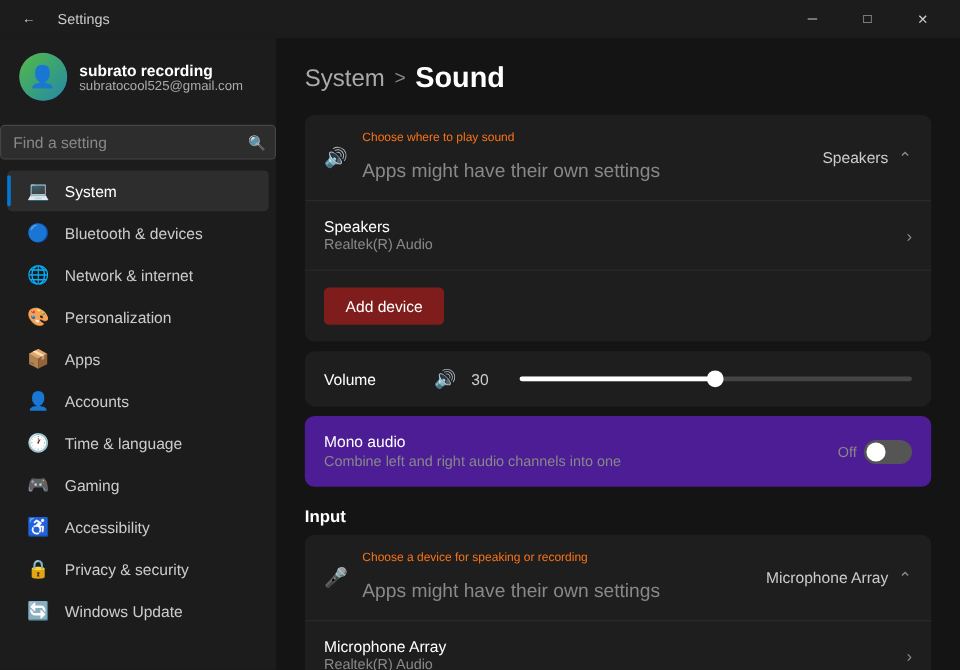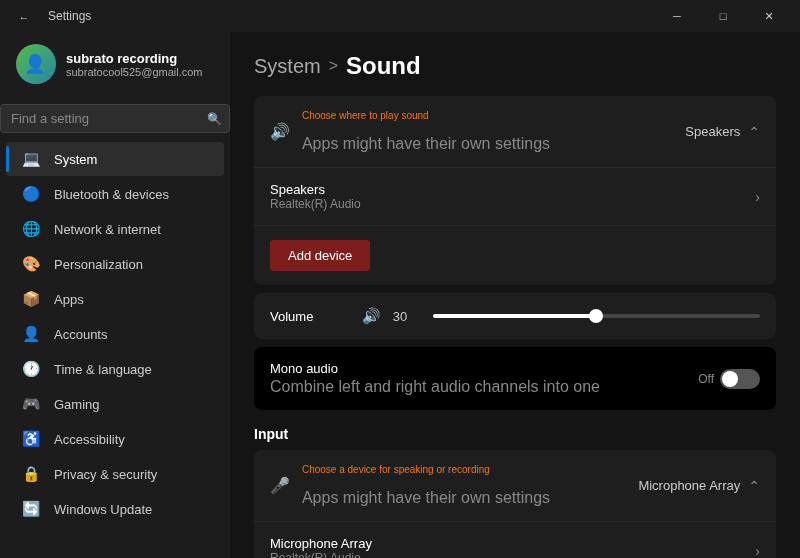--- a/index.html
+++ b/index.html
@@ -247,30 +247,30 @@
       height: 14px;
       border-radius: 50%;
       background: #fff;
       position: absolute;
       top: 50%;
       transform: translateY(-50%);
       cursor: pointer;
     }
     
     .mono-card {
-      background: #000000;
+      background: #4c1d95;
       border-radius: 8px;
       margin-bottom: 8px;
       padding: 14px 16px;
       display: flex;
       align-items: center;
     }
     .mono-text { flex: 1; }
     .mono-title { font-size: 13px; color: #fff; }
-    .mono-sub { font-size: 16px; color: #888; margin-top: 2px; }
+    .mono-sub { font-size: 12px; color: #888; margin-top: 2px; }
     .toggle-container { display: flex; align-items: center; gap: 6px; }
     .toggle-label { font-size: 12px; color: #888; }
     .toggle {
       width: 40px;
       height: 20px;
       background: #555;
       border-radius: 10px;
       position: relative;
       cursor: pointer;
     }

